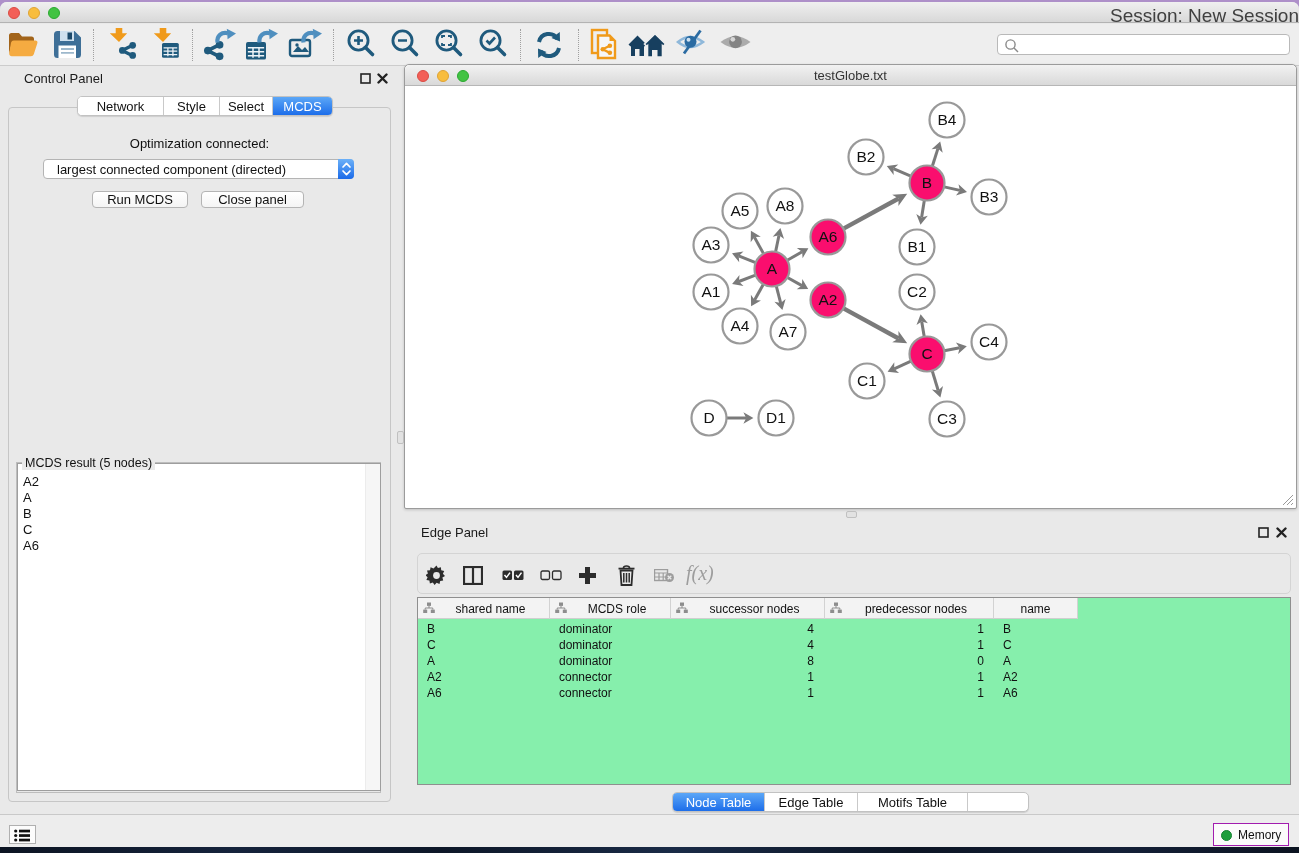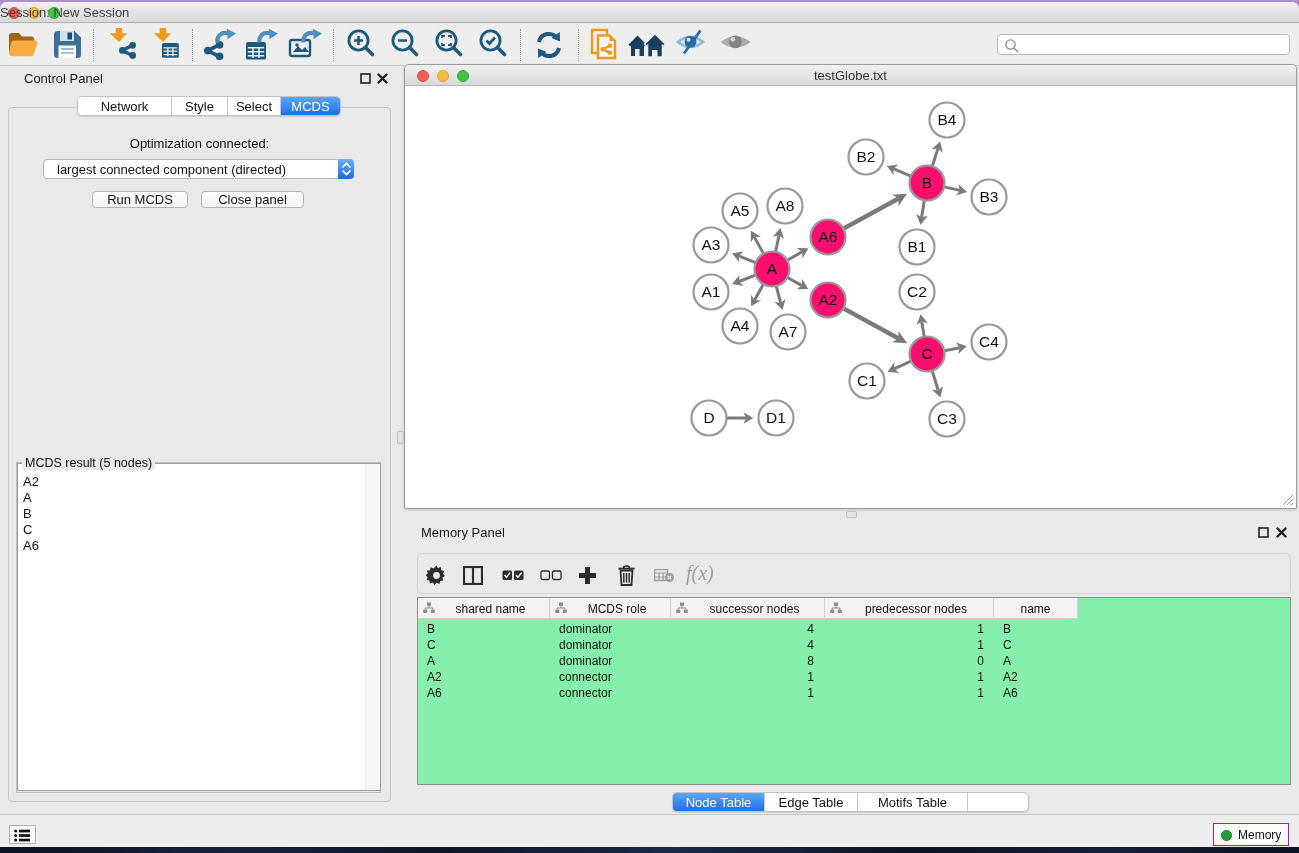--- a/index.html
+++ b/index.html
@@ -8,22 +8,22 @@
   .abs { position:absolute; }
   #desktop-top { left:0; top:0; width:1299px; height:8px; background:#ae90c9; }
   #app { left:0; top:2px; width:1299px; height:845px; background:#e9e9e9; border-radius:7px 7px 5px 5px; overflow:hidden; }
   
   #titlebar { left:0; top:0; width:1299px; height:21px;
     background:linear-gradient(#f0f0f0,#d8d8d8); border-bottom:1px solid #b3b3b3; }
   .tl { position:absolute; width:12px; height:12px; border-radius:50%; top:5px; }
   #titlebar .t1 { left:8px;  background:#f35f57; border:0.5px solid #d94c44; }
   #titlebar .t2 { left:28px; background:#f8bd3e; border:0.5px solid #dfa334; }
   #titlebar .t3 { left:48px; background:#42c343; border:0.5px solid #2ba931; }
-  #titlebar .title { position:absolute; width:100%; top:3px; text-align:left;
-    font-size:13px; color:#404040; }
+  #titlebar .title { position:absolute; width:100%; top:3px; text-align:right;
+    font-size:19px; color:#404040; }
   
   #toolbar { left:0; top:22px; width:1299px; height:42px; background:#eeeeee;
     border-bottom:1px solid #cccccc; }
   .sep { position:absolute; top:5px; height:32px; width:0;
     border-left:1px dotted #9f9f9f; }
   .ticon { position:absolute; top:4px; }
   #searchbox { position:absolute; left:997px; top:10px; width:293px; height:21px;
     background:#ffffff; border:1px solid #b9b9b9; border-radius:4px; }
   
   #cp-title { left:24px; top:71px; font-size:13px; color:#1a1a1a; }
@@ -246,21 +246,21 @@
 
 <div id="cp-title" class="abs">Control Panel</div>
 <svg class="abs" style="left:360px;top:73px;" width="11" height="11" viewBox="0 0 11 11">
     <rect x="1" y="1" width="9" height="9" fill="none" stroke="#222" stroke-width="1.6"></rect>
   </svg>
 <svg class="abs" style="left:377px;top:73px;" width="11" height="11" viewBox="0 0 11 11">
     <path d="M1.5 1.5 L9.5 9.5 M9.5 1.5 L1.5 9.5" stroke="#222" stroke-width="2.4" stroke-linecap="round"></path>
   </svg>
 <div id="cp-pane" class="abs"></div>
 <div id="cp-tabs" class="abs">
-  <div class="tab" style="width:94px;">Network</div>
+  <div class="tab" style="width:86px;">Network</div>
   <div class="tab" style="width:56px;">Style</div>
   <div class="tab" style="width:53px;">Select</div>
   <div class="tab sel" style="width:59px;">MCDS</div>
 </div>
 <div id="opt-label" class="abs">Optimization connected:</div>
 <div id="combo" class="abs">
   <div class="ctext">largest connected component (directed)</div>
   <div class="stepper">
       <svg width="11" height="16" viewBox="0 0 11 16">
         <path d="M2 6 L5.5 2.4 L9 6" fill="none" stroke="#fff" stroke-width="1.7" stroke-linecap="round" stroke-linejoin="round"></path>
@@ -366,21 +366,21 @@
 <text x="917" y="297" text-anchor="middle" font-family="Liberation Sans, sans-serif" font-size="15.5" fill="#111">C2</text>
 <text x="989" y="347" text-anchor="middle" font-family="Liberation Sans, sans-serif" font-size="15.5" fill="#111">C4</text>
 <text x="867" y="386" text-anchor="middle" font-family="Liberation Sans, sans-serif" font-size="15.5" fill="#111">C1</text>
 <text x="947" y="424" text-anchor="middle" font-family="Liberation Sans, sans-serif" font-size="15.5" fill="#111">C3</text>
 <text x="709" y="423" text-anchor="middle" font-family="Liberation Sans, sans-serif" font-size="15.5" fill="#111">D</text>
 <text x="776" y="423" text-anchor="middle" font-family="Liberation Sans, sans-serif" font-size="15.5" fill="#111">D1</text>
 </svg>
 <div class="grip" style="position:absolute;left:397px;top:431px;width:7px;height:13px;background:#e2e2e2;border:1px solid #c0c0c0;border-radius:2px;"></div>
 <div class="grip" style="position:absolute;left:846px;top:511px;width:11px;height:7px;background:#e2e2e2;border:1px solid #c0c0c0;border-radius:2px;"></div>
 
-<div id="tp-title" class="abs">Memory Panel</div>
+<div id="tp-title" class="abs">Edge Panel</div>
 <svg class="abs" style="left:1258px;top:527px;" width="11" height="11" viewBox="0 0 11 11">
     <rect x="1" y="1" width="9" height="9" fill="none" stroke="#222" stroke-width="1.6"></rect>
   </svg>
 <svg class="abs" style="left:1276px;top:527px;" width="11" height="11" viewBox="0 0 11 11">
     <path d="M1.5 1.5 L9.5 9.5 M9.5 1.5 L1.5 9.5" stroke="#222" stroke-width="2.4" stroke-linecap="round"></path>
   </svg>
 <div id="tp-toolbar" class="abs">
 <svg class="abs" style="left:8px;top:11px;" width="21" height="21" viewBox="0 0 21 21">
       <path d="M10.5 0.5 l1.4 2.6 3 -0.8 0.3 3 3 0.8 -1.3 2.7 2.1 2.2 -2.6 1.6 0.8 2.9 -3 0.4 -0.7 3 -2.9 -1.2 -2 2.3 -1.8 -2.4 -2.9 1 -0.5 -3 -3 -0.6 1.2 -2.8 -2.2 -2 2.5 -1.7 -0.9 -2.9 3 -0.3 0.6 -3 2.9 1.1 Z" fill="#2c2c2c"></path>
       <circle cx="10.5" cy="10.5" r="3.4" fill="#e9e9e9"></circle>

